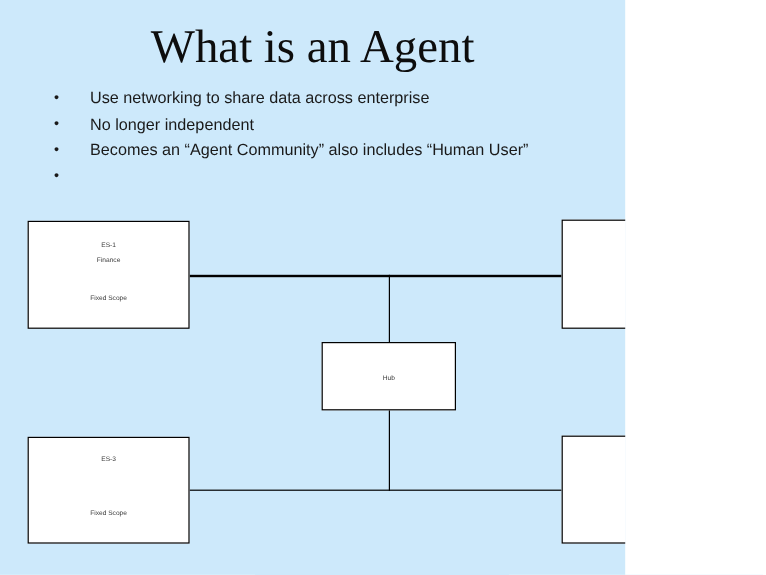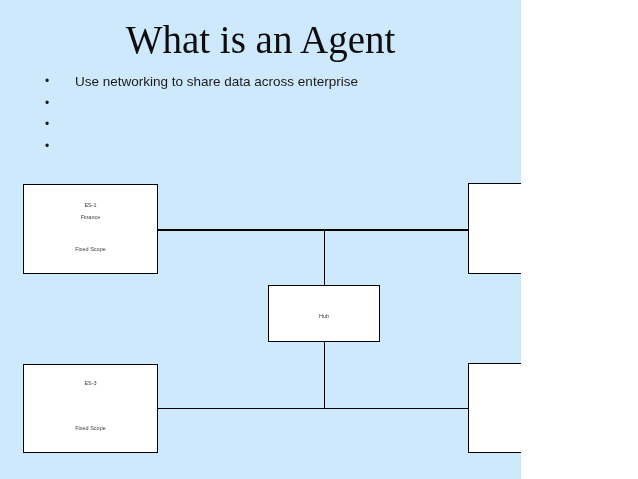--- a/index.html
+++ b/index.html
@@ -92,23 +92,25 @@
 
   <div class="title">What is an Agent</div>
 
   <div class="bullets">
     <div class="bullet-row">
       <span class="bullet-marker">•</span>
       <span class="bullet-text">Use networking to share data across enterprise</span>
     </div>
     <div class="bullet-row">
       <span class="bullet-marker">•</span>
+      <span class="bullet-text">No longer independent</span>
     </div>
     <div class="bullet-row">
       <span class="bullet-marker">•</span>
+      <span class="bullet-text">Becomes an “Agent Community” also includes “Human User”</span>
     </div>
     <div class="bullet-row">
       <span class="bullet-marker">•</span>
     </div>
   </div>
 
   <div class="connector edge-upper-bus"></div>
   <div class="connector edge-bus-to-hub"></div>
   <div class="connector edge-hub-to-bus"></div>
   <div class="connector edge-lower-bus"></div>

